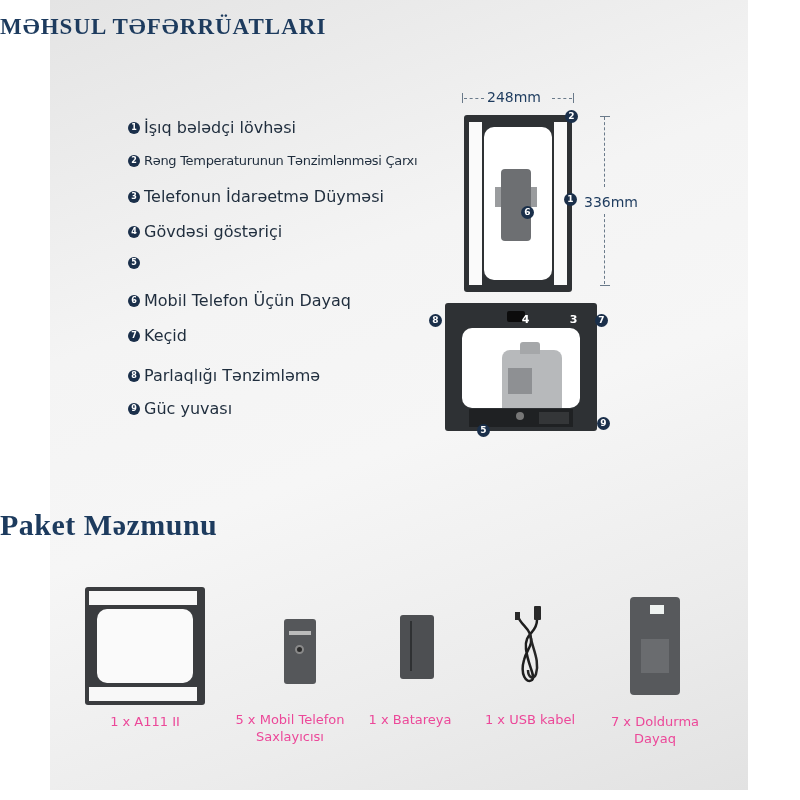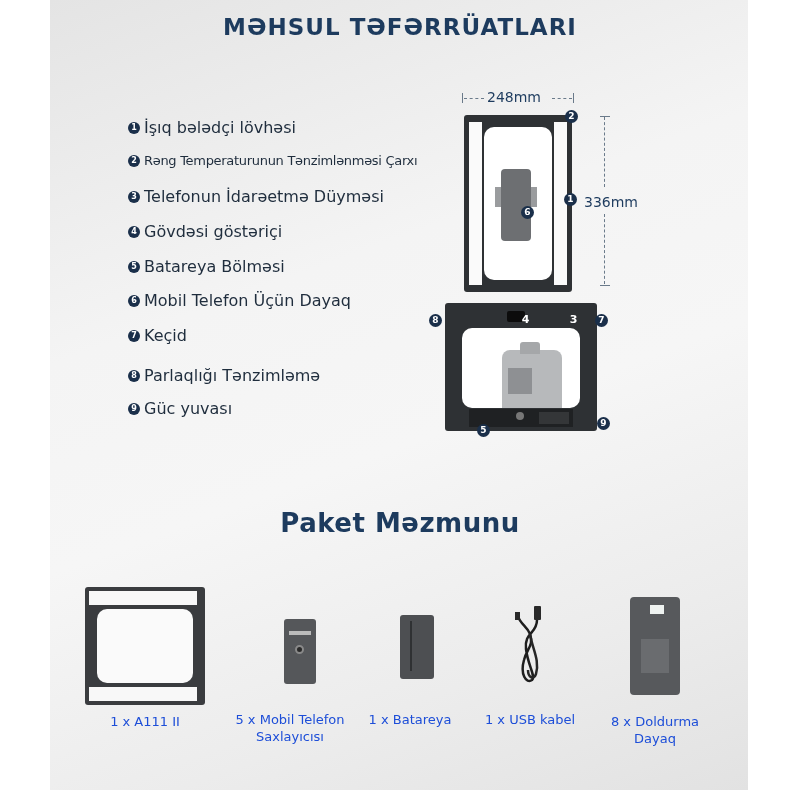--- a/index.html
+++ b/index.html
@@ -5,25 +5,25 @@
     html, body { margin: 0; padding: 0; }
     body {
       width: 800px; height: 800px; background: #ffffff; position: relative; overflow: hidden;
       font-family: "DejaVu Sans", sans-serif;
     }
     .panel {
       position: absolute; left: 50px; top: 0; width: 698px; height: 790px;
       background: linear-gradient(160deg, #e4e4e4 0%, #f4f4f4 35%, #f6f6f6 55%, #ececec 80%, #e2e2e2 100%);
     }
     .title {
-      position: absolute; left: 0; width: 800px; text-align: center;
-      color: #1d3b5e; font-weight: bold; letter-spacing: 1px;
+      position: absolute; left: 0; width: 800px; text-align: left;
+      color: #1d3b5e; font-weight: bold; letter-spacing: 1px; font-family: Liberation Serif, serif;
     }
     .title-1 { top: 14px; font-size: 23px; }
-    .title-2 { top: 508px; font-size: 26px; letter-spacing: 0.5px; }
+    .title-2 { top: 508px; font-size: 30px; letter-spacing: 0.5px; }
 
     .features { position: absolute; left: 128px; top: 118px; }
     .feature {
       position: absolute; left: 0; white-space: nowrap; color: #1f2d3d;
       display: flex; align-items: center; font-size: 16px;
     }
     .feature.narrow { font-size: 13px; letter-spacing: -0.3px; }
     .badge {
       display: inline-block; width: 12px; height: 12px; border-radius: 50%;
       background: #1a2f4a; color: #ffffff; font-size: 8px; font-weight: bold;
@@ -81,21 +81,21 @@
     .frame-bottom .port-panel .knob { position: absolute; left: 47px; top: 3px; width: 8px; height: 8px; border-radius: 50%; background: #777; }
     .frame-bottom .port-panel .batt { position: absolute; left: 70px; top: 3px; width: 30px; height: 12px; background: #343638; }
 
     .mark {
       position: absolute; width: 13px; height: 13px; border-radius: 50%;
       background: #1a2f4a; color: #ffffff; font-size: 9px; font-weight: bold;
       text-align: center; line-height: 13px;
     }
     .mark.plain { background: transparent; color: #ffffff; font-size: 11px; }
     .pkg-label {
-      position: absolute; text-align: center; color: #1d4ed8; font-size: 13px; line-height: 17px; white-space: nowrap;
+      position: absolute; text-align: center; color: #ec4899; font-size: 13px; line-height: 17px; white-space: nowrap;
     }
     .lamp {
       position: absolute; left: 85px; top: 587px; width: 120px; height: 118px;
       background: #3a3c3f; border-radius: 3px;
     }
     .lamp .bar { position: absolute; left: 4px; width: 108px; height: 14px; background: #f8f8f8; }
     .lamp .inner { position: absolute; left: 12px; top: 22px; width: 96px; height: 74px; background: #fafafa; border-radius: 10px; }
 
     .holder {
       position: absolute; left: 284px; top: 619px; width: 32px; height: 65px;
@@ -138,21 +138,20 @@
   <div class="feature" style="top:69px">
     <span class="badge">3</span>
     <span>Telefonun İdarəetmə Düyməsi</span>
   </div>
   <div class="feature" style="top:104px">
     <span class="badge">4</span>
     <span>Gövdəsi göstəriçi</span>
   </div>
   <div class="feature" style="top:139px">
     <span class="badge">5</span>
-    <span>Batareya Bölməsi</span>
   </div>
   <div class="feature" style="top:173px">
     <span class="badge">6</span>
     <span>Mobil Telefon Üçün Dayaq</span>
   </div>
   <div class="feature" style="top:208px">
     <span class="badge">7</span>
     <span>Keçid</span>
   </div>
   <div class="feature" style="top:248px">
@@ -248,15 +247,15 @@
 </svg>
 <div class="pkg-label" style="left:475px; top:711px; width:110px">
   <div>1 x USB kabel</div>
 </div>
 
 <div class="charger">
   <div class="lcd"></div>
   <div class="plate"></div>
 </div>
 <div class="pkg-label" style="left:600px; top:713px; width:110px">
-  <div>8 x Doldurma</div>
+  <div>7 x Doldurma</div>
   <div>Dayaq</div>
 </div>
 
 </body></html>

